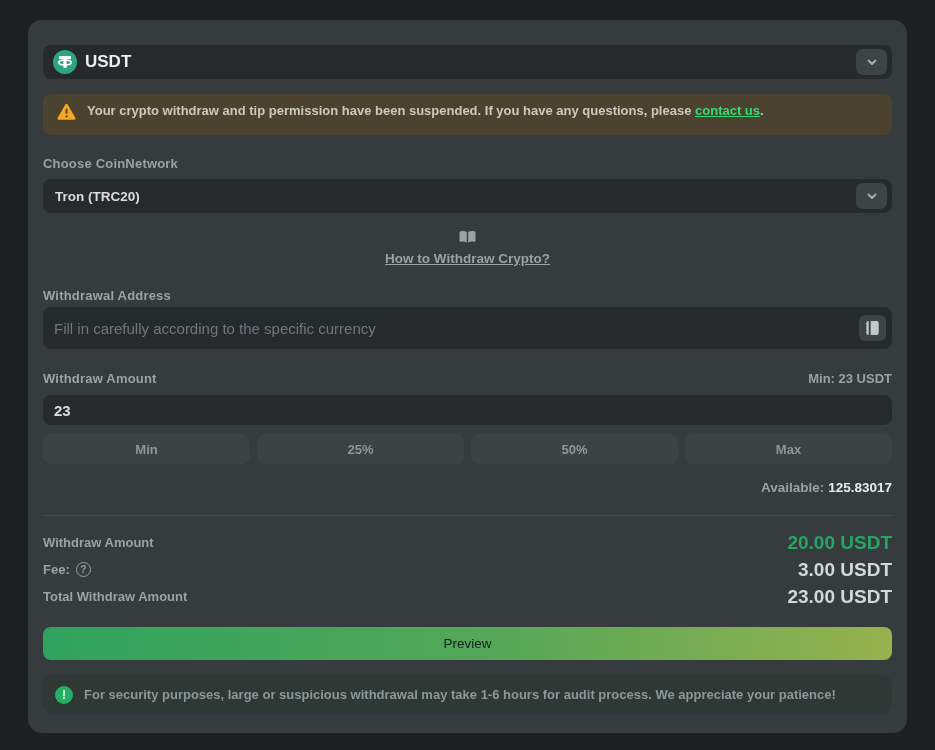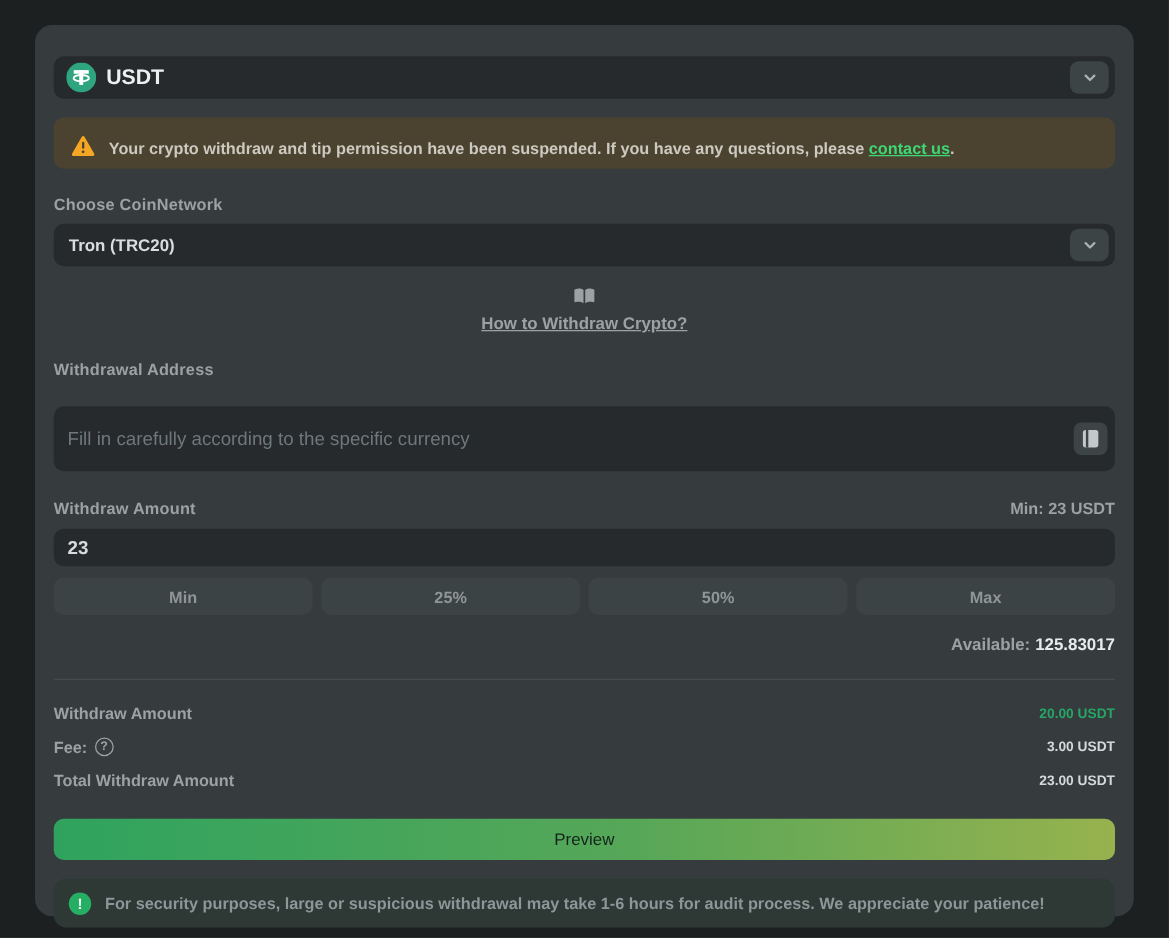--- a/index.html
+++ b/index.html
@@ -43,21 +43,21 @@
     border-radius: 7px;
     display: flex; align-items: center; justify-content: center;
     cursor: pointer;
   }
   .banner-warning {
     margin-top: 15px;
     background: #4c4230;
     border-radius: 8px;
     min-height: 41px;
     display: flex;
-    align-items: flex-end;
+    align-items: flex-start;
     gap: 11px;
     padding: 9px 14px;
   }
   .banner-warning .txt { color: #ccc9c0; font-size: 13px; font-weight: 700; }
   .banner-warning a { color: #3bd974; font-weight: 700; text-decoration: underline; cursor: pointer; }
   .section-gap { margin-top: 21px; }
   .help-row {
     margin-top: 17px;
     display: flex;
     justify-content: flex-end;
@@ -66,22 +66,22 @@
     flex-direction: column;
   }
   .help-link {
     color: #9ba2a4;
     font-size: 13.5px;
     font-weight: 700;
     text-decoration: underline;
     cursor: pointer;
   }
   .field {
-    margin-top: 22px;
-    height: 52px;
+    margin-top: 4px;
+    height: 42px;
     background: #262a2c;
     border-radius: 8px;
     display: flex;
     align-items: center;
     padding: 0 6px 0 11px;
   }
   .field input {
     flex: 1;
     background: transparent;
     border: none;
@@ -135,21 +135,21 @@
   .available-row b { color: #e8ebeb; margin-left: 4px; }
   .divider { margin-top: 20px; border-top: 1px solid #454b4d; }
   .summary { margin-top: 13px; }
   .summary-row {
     display: flex;
     justify-content: space-between;
     align-items: center;
     height: 27px;
   }
   .summary-row .s-label { color: #9ba2a4; font-size: 13px; font-weight: 700; display: flex; align-items: center; gap: 6px; }
-  .summary-row .s-value { font-size: 11px; font-weight: 700; color: #d5d8d8; }
+  .summary-row .s-value { font-size: 19px; font-weight: 700; color: #d5d8d8; }
   .summary-row .s-value.green { color: #27a567; }
   .q-icon {
     width: 15px; height: 15px;
     border: 1.5px solid #9ba2a4;
     border-radius: 50%;
     color: #9ba2a4;
     font-size: 10px;
     font-weight: 700;
     display: inline-flex;
     align-items: center;

